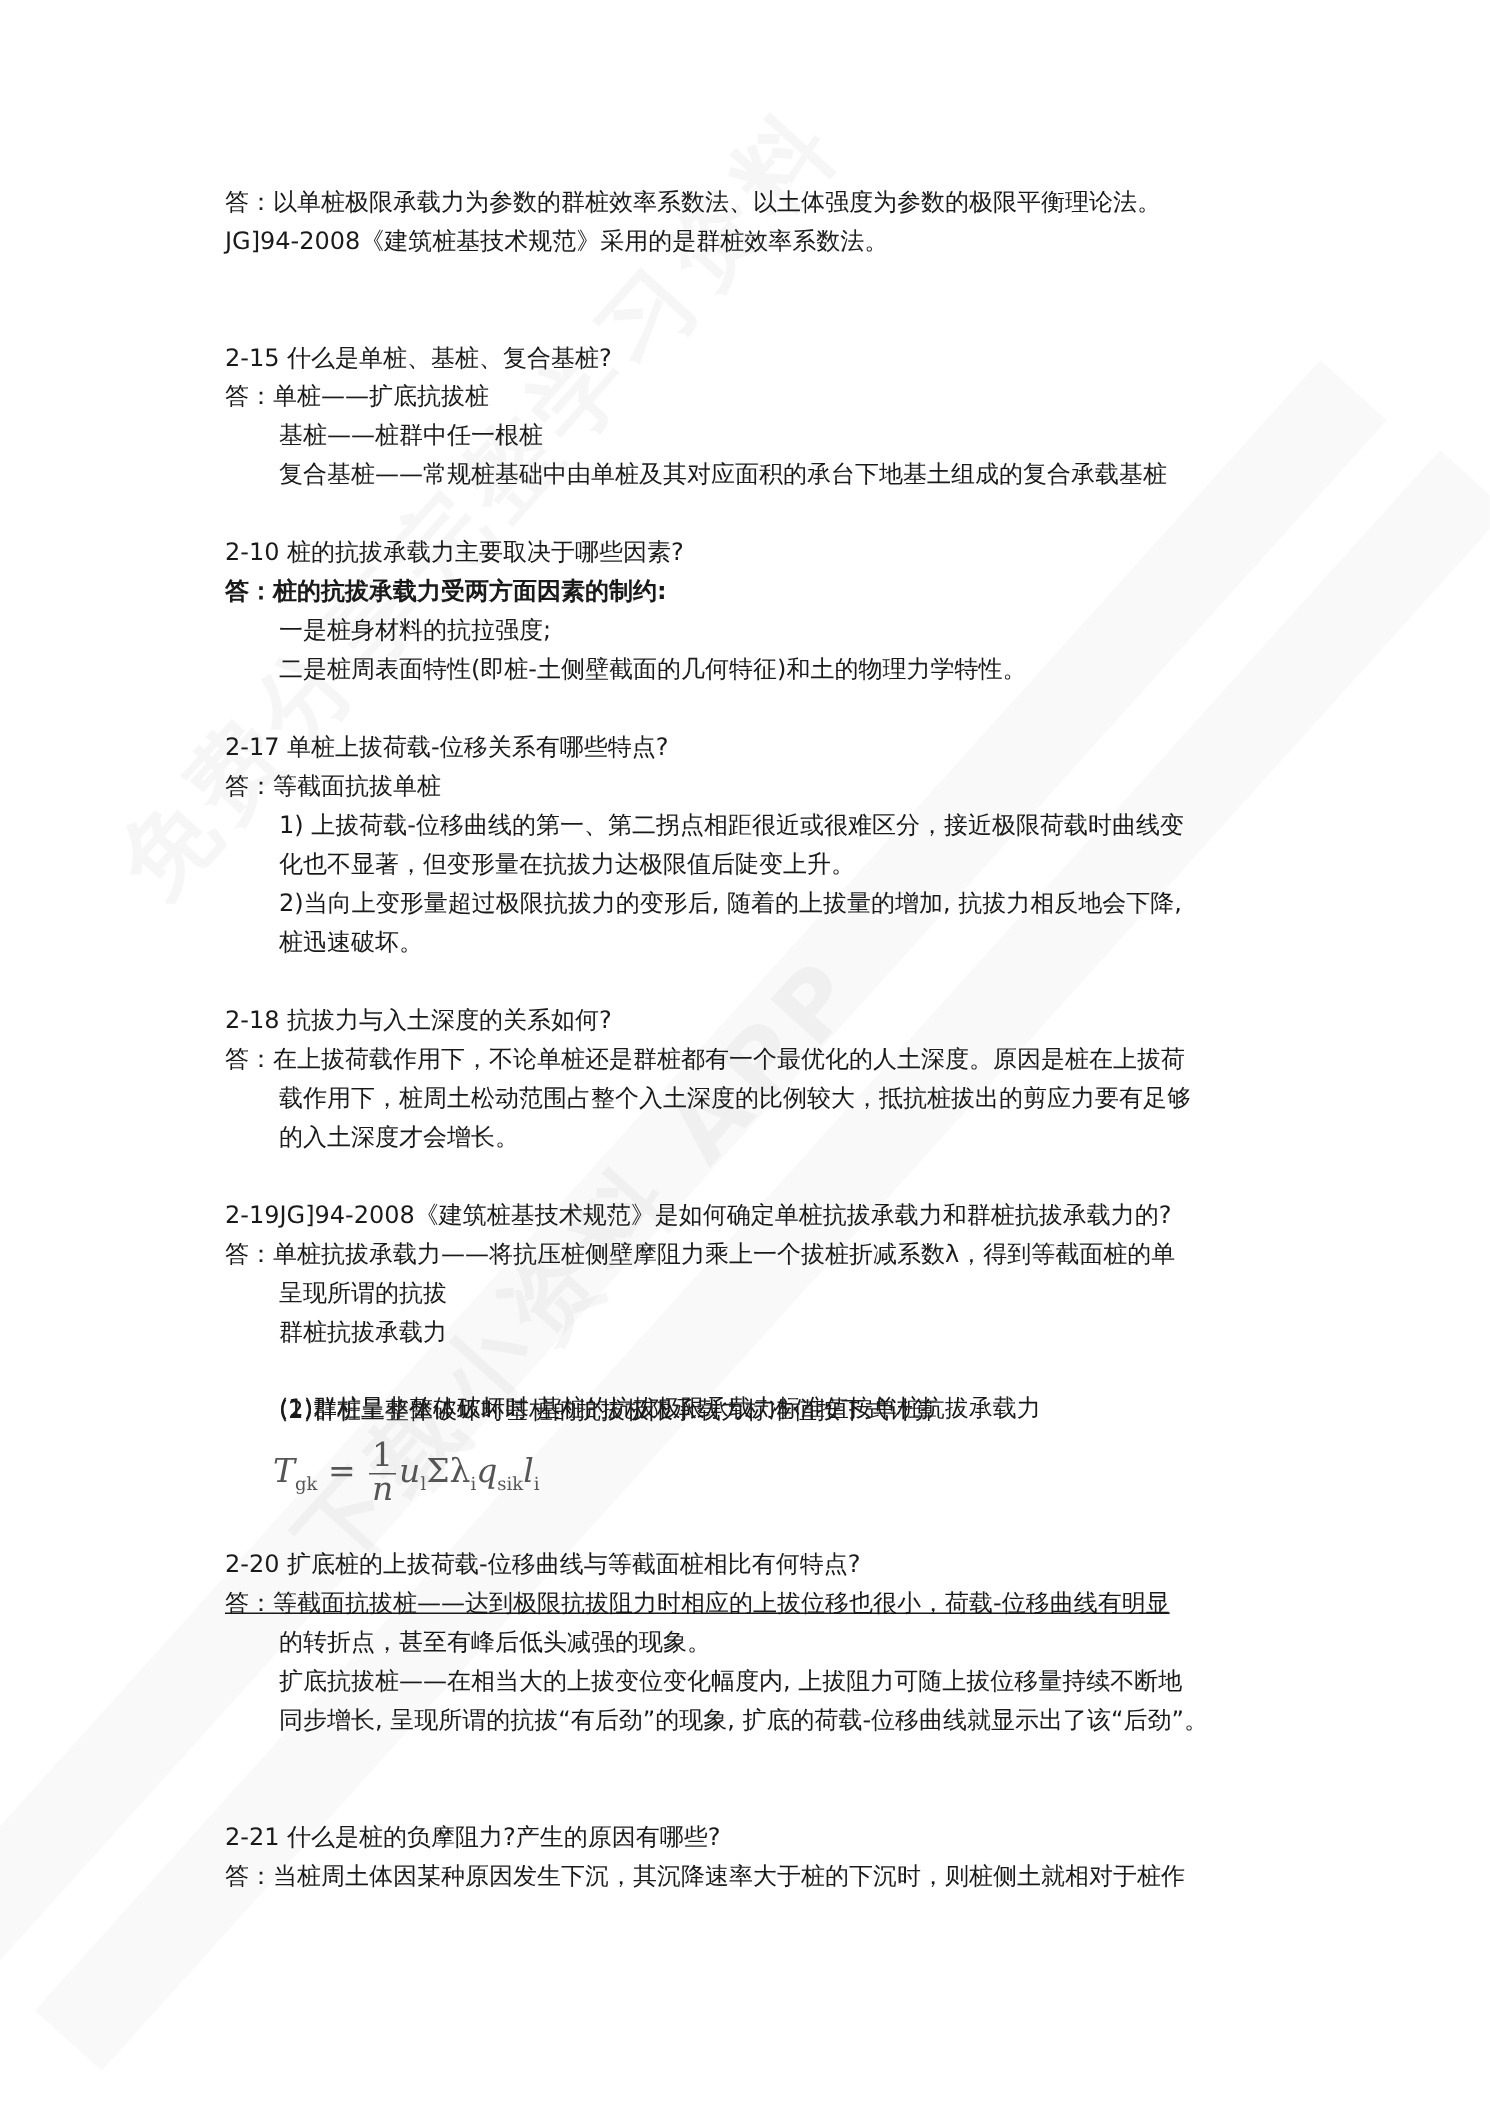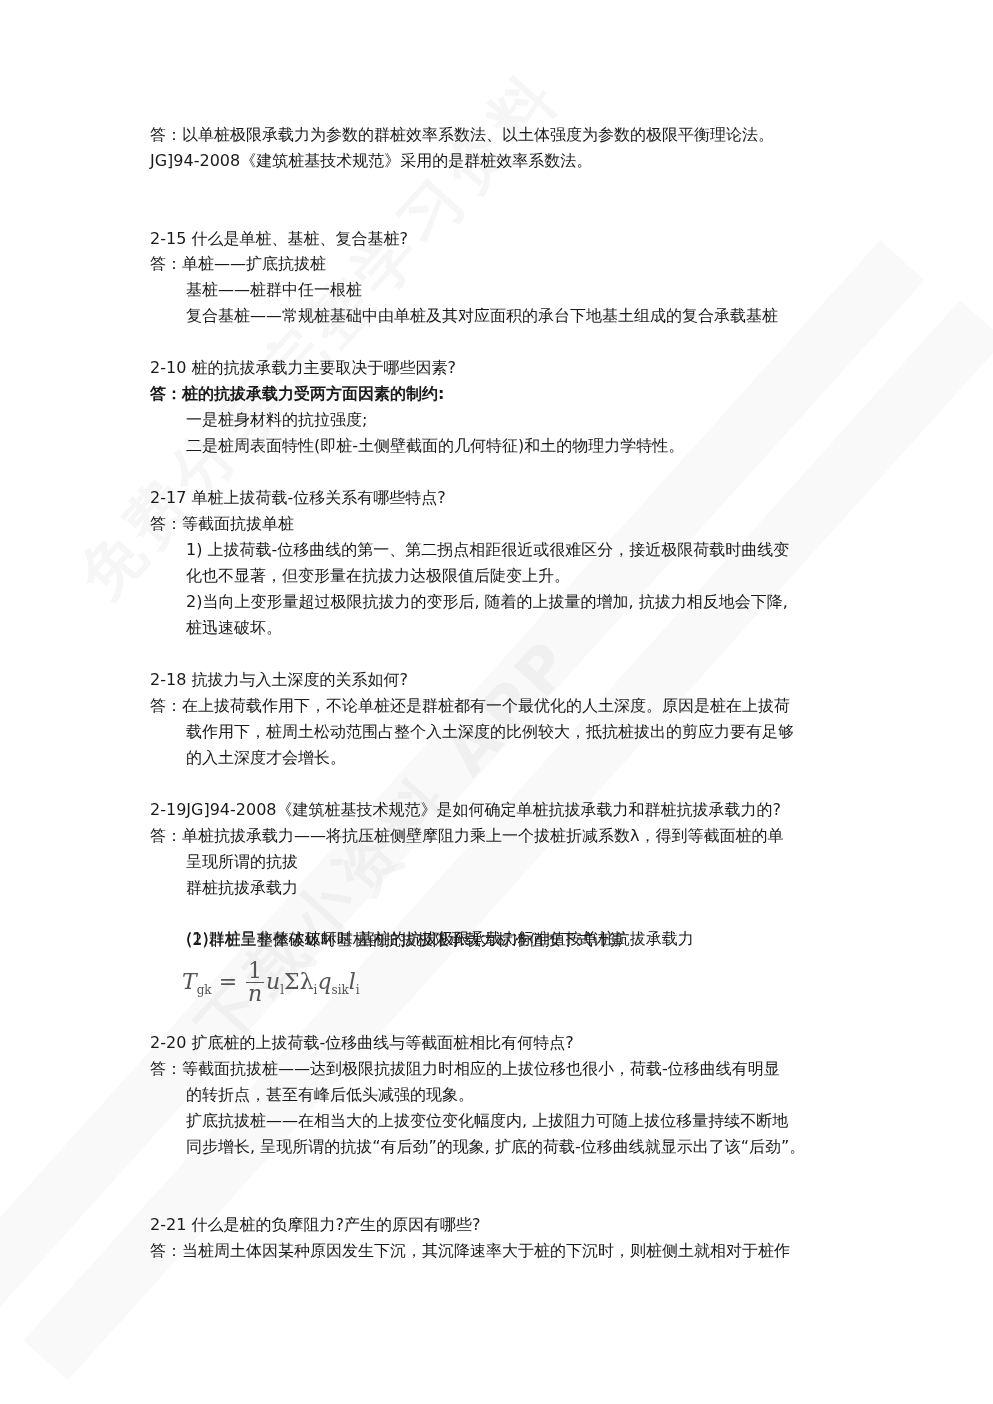--- a/index.html
+++ b/index.html
@@ -53,21 +53,21 @@
       <div class="line" style="top: 693px;">答：在上拔荷载作用下，不论单桩还是群桩都有一个最优化的人土深度。原因是桩在上拔荷</div>
       <div class="line indent" style="top: 719px;">载作用下，桩周土松动范围占整个入土深度的比例较大，抵抗桩拔出的剪应力要有足够</div>
       <div class="line indent" style="top: 745px;">的入土深度才会增长。</div>
       <div class="line" style="top: 797px;">2-19JG]94-2008《建筑桩基技术规范》是如何确定单桩抗拔承载力和群桩抗拔承载力的?</div>
       <div class="line" style="top: 823px;">答：单桩抗拔承载力——将抗压桩侧壁摩阻力乘上一个拔桩折减系数λ，得到等截面桩的单</div>
       <div class="line indent" style="top: 849px;">呈现所谓的抗拔</div>
       <div class="line indent" style="top: 875px;">群桩抗拔承载力</div>
       <div class="line indent" style="top: 879px; margin-top: 47px;">(1)群桩呈非整体破坏时  基桩的抗拔极限承载力标准值按单桩抗拔承载力</div>
       <div class="line indent" style="top: 927px; text-align: center;">(2)群桩呈整体破坏时基桩的抗拔极限承载力标准值按下式计算</div>
       <div class="line" style="top: 1030px;">2-20 扩底桩的上拔荷载-位移曲线与等截面桩相比有何特点?</div>
-      <div class="line" style="top: 1056px;">答：等截面抗拔桩——达到极限抗拔阻力时相应的上拔位移也很小，荷载-位移曲线有明显</div>
+      <div class="line" style="top: 1056px; text-decoration: underline;">答：等截面抗拔桩——达到极限抗拔阻力时相应的上拔位移也很小，荷载-位移曲线有明显</div>
       <div class="line indent" style="top: 1082px;">的转折点，甚至有峰后低头减强的现象。</div>
       <div class="line indent" style="top: 1108px;">扩底抗拔桩——在相当大的上拔变位变化幅度内, 上拔阻力可随上拔位移量持续不断地</div>
       <div class="line indent" style="top: 1134px;">同步增长, 呈现所谓的抗拔“有后劲”的现象, 扩底的荷载-位移曲线就显示出了该“后劲”。</div>
       <div class="line" style="top: 1212px;">2-21 什么是桩的负摩阻力?产生的原因有哪些?</div>
       <div class="line" style="top: 1238px;">答：当桩周土体因某种原因发生下沉，其沉降速率大于桩的下沉时，则桩侧土就相对于桩作</div>
     </div>
 
   <div class="formula">
     <i>T</i><sub>gk</sub>
     <span>=</span>

